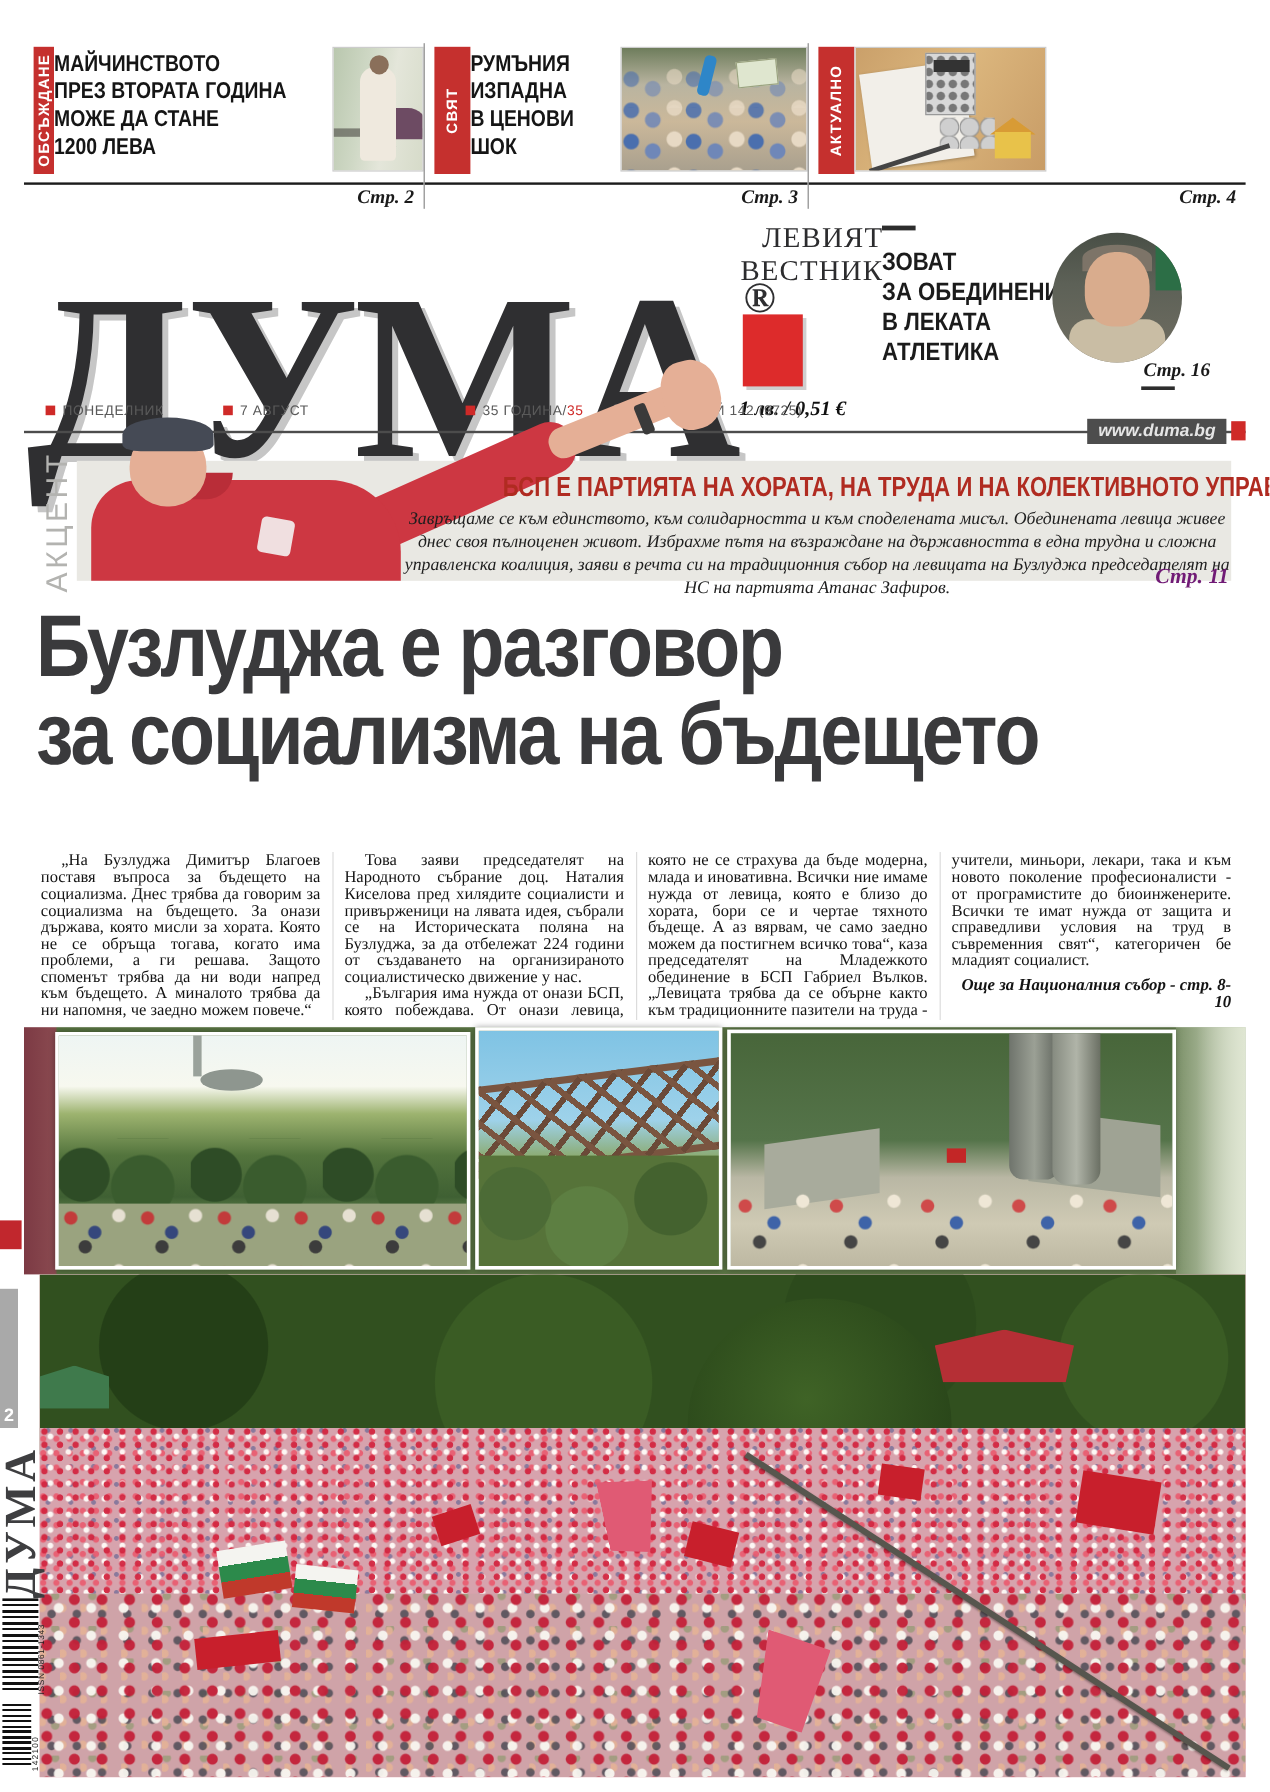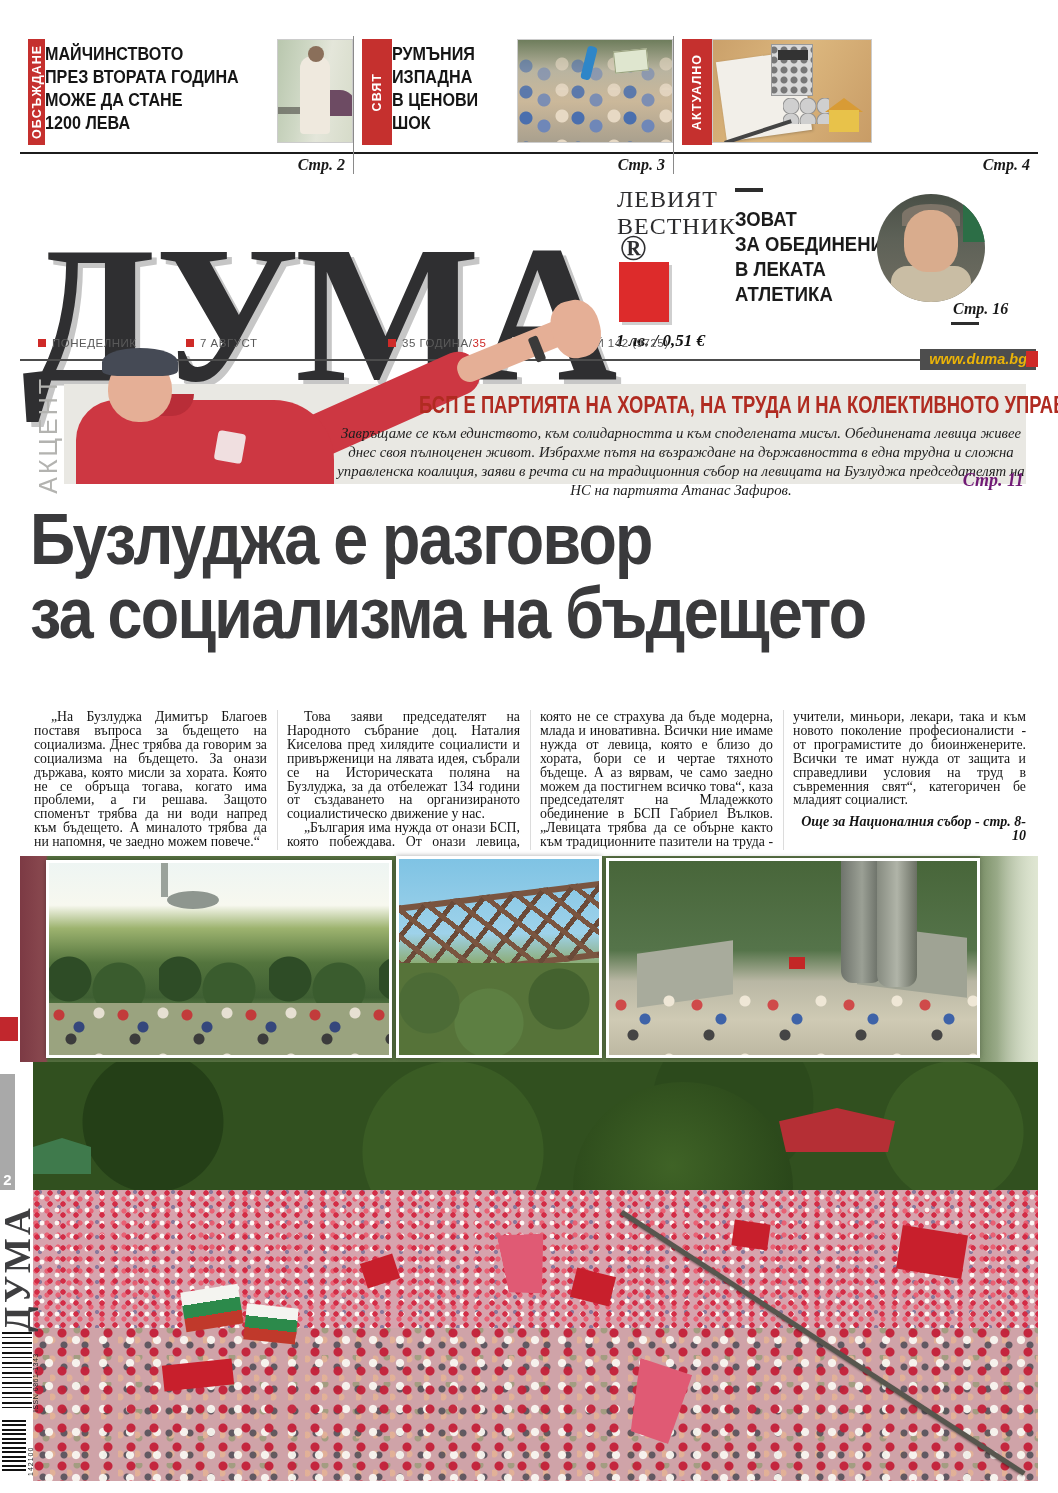--- a/index.html
+++ b/index.html
@@ -39,21 +39,21 @@
     background-image:radial-gradient(circle at 8px 8px,#cfcfcf 0 7px,#8f8f8f 8px,transparent 9px); background-size:17px 15px; }
   .img3 .house { position:absolute; right:12px; bottom:10px; width:30px; height:22px; background:#e8c24a; }
   .img3 .roof { position:absolute; right:8px; bottom:30px; width:0; height:0; border-left:19px solid transparent; border-right:19px solid transparent; border-bottom:14px solid #d89b35; }
   .img3 .pen { position:absolute; left:10px; bottom:8px; width:70px; height:4px; background:#444; transform:rotate(-18deg); }
   .teaser-rule { position:absolute; left:0; bottom:20px; width:100%; height:2px; background:#1c1c1c; }
   .pg { position:absolute; right:8px; bottom:0; font-family:"Liberation Serif",serif; font-style:italic; font-weight:bold; font-size:16px; color:#1a1a1a; }
 
   
   .logo { position:absolute; left:22px; top:168px; font-family:"Liberation Serif",serif; font-weight:bold; font-size:196px; line-height:160px; color:#2f2f31; letter-spacing:-4px; text-shadow:5px 5px 0 #c6c6c6; }
   .logo sup { font-size:36px; letter-spacing:0; vertical-align:120px; text-shadow:none; margin-left:6px; }
-  .tagline { position:absolute; left:617px; top:186px; font-family:"Liberation Serif",serif; font-size:24px; line-height:27px; color:#2c2c2e; letter-spacing:1px; }
+  .tagline { position:absolute; left:617px; top:186px; font-family:"Liberation Serif",serif; font-size:24px; line-height:27px; color:#2c2c2e; letter-spacing:1px;text-align:right; }
   .red-square { position:absolute; left:619px; top:262px; width:50px; height:60px; background:#dd2b2b; box-shadow:3px 3px 0 #cfcfcf; }
   .price { position:absolute; left:616px; top:331px; font-family:"Liberation Serif",serif; font-style:italic; font-weight:bold; font-size:17px; color:#111; }
 
   
   .sport { position:absolute; left:735px; top:188px; width:300px; height:140px; }
   .dash { width:28px; height:4px; background:#2d2d2d; }
   .sport-title { margin-top:14px; transform:scaleX(0.88); transform-origin:0 0; }
   .sport-title div { font-weight:bold; font-size:21px; line-height:25px; color:#1b1b1b; white-space:nowrap; }
   .portrait { position:absolute; left:142px; top:6px; width:108px; height:108px; border-radius:50%; overflow:hidden; background:linear-gradient(180deg,#494f46 0%,#5d6157 40%,#716e62 100%); }
   .portrait .ph-head { position:absolute; left:27px; top:16px; width:54px; height:62px; background:#d9ac8d; border-radius:46% 46% 42% 42%; }
@@ -62,21 +62,21 @@
   .portrait .ph-green { position:absolute; right:0; top:8px; width:22px; height:40px; background:#2c6e46; }
   .sport .pg16 { position:absolute; left:196px; top:112px; font-family:"Liberation Serif",serif; font-style:italic; font-weight:bold; font-size:16px; color:#1a1a1a;margin-left:22px; }
   .sport .dash2 { position:absolute; left:216px; top:134px; width:28px; height:3px; background:#2d2d2d; }
 
   
   .dateline { position:absolute; top:337px; left:0; width:1058px; height:16px; font-size:11.5px; color:#5a5a5a; letter-spacing:.5px; }
   .dl-item { position:absolute; top:0; white-space:nowrap; }
   .dl-item::before { content:""; display:inline-block; width:8px; height:8px; background:#cf2a28; margin-right:6px; }
   .dl-red { color:#cf2a28; }
   .main-rule { position:absolute; left:20px; top:359px; width:1018px; height:2px; background:#4c4c4c; }
-  .www { position:absolute; right:22px; top:349px; background:#4d4d4d; color:#eab308; font-weight:bold; font-style:italic; font-size:14.5px; padding:2px 9px 3px; }
+  .www { position:absolute; right:36px; top:349px; background:#4d4d4d; color:#e5e5e5; font-weight:bold; font-style:italic; font-size:14.5px; padding:2px 9px 3px; }
   .www-sq { position:absolute; right:20px; top:351px; width:12px; height:16px; background:#cf2a28; }
 
   
   .band { position:absolute; left:64px; top:384px; width:962px; height:100px; background:#e9e8e3; }
   .akcent { position:absolute; left:34px; top:386px; height:98px; display:flex; align-items:center; }
   .akcent span { writing-mode:vertical-rl; transform:rotate(180deg); font-size:25px; letter-spacing:3px; color:#b3b3b0; }
   .speaker { position:absolute; left:66px; top:296px; width:560px; height:188px; pointer-events:none; }
   .sp-torso { position:absolute; left:10px; top:104px; width:258px; height:84px; background:#cd3742; border-radius:40px 60px 0 0; }
   .sp-collar { position:absolute; left:58px; top:98px; width:70px; height:22px; background:#b92d38; border-radius:0 0 30px 30px; }
   .sp-head { position:absolute; left:42px; top:62px; width:64px; height:64px; background:#e5af96; border-radius:48%; }
@@ -288,21 +288,21 @@
   <div class="band-head"><span>БСП Е ПАРТИЯТА НА ХОРАТА, НА ТРУДА И НА КОЛЕКТИВНОТО УПРАВЛЕНИЕ</span></div>
   <div class="lede">Завръщаме се към единството, към солидарността и към споделената мисъл. Обединената левица живее днес своя пълноценен живот. Избрахме пътя на възраждане на държавността в една трудна и сложна управленска коалиция, заяви в речта си на традиционния събор на левицата на Бузлуджа председателят на НС на партията Атанас Зафиров.</div>
   <div class="p11">Стр. 11</div>
 
   <div class="headline">
     <div>Бузлуджа е разговор</div>
     <div>за социализма на бъдещето</div>
   </div>
   <div class="columns">
     <p>„На Бузлуджа Димитър Благоев поставя въпроса за бъдещето на социализма. Днес трябва да говорим за социализма на бъдещето. За онази държава, която мисли за хората. Която не се обръща тогава, когато има проблеми, а ги решава. Защото споменът трябва да ни води напред към бъдещето. А миналото трябва да ни напомня, че заедно можем повече.“</p>
-    <p>Това заяви председателят на Народното събрание доц. Наталия Киселова пред хилядите социалисти и привърженици на лявата идея, събрали се на Историческата поляна на Бузлуджа, за да отбележат 134 години от създаването на организираното социалистическо движение у нас.</p>
+    <p>Това заяви председателят на Народното събрание доц. Наталия Киселова пред хилядите социалисти и привърженици на лявата идея, събрали се на Историческата поляна на Бузлуджа, за да отбележат 224 години от създаването на организираното социалистическо движение у нас.</p>
     <p>„България има нужда от онази БСП, която побеждава. От онази левица, която не се страхува да бъде модерна, млада и иновативна. Всички ние имаме нужда от левица, която е близо до хората, бори се и чертае тяхното бъдеще. А аз вярвам, че само заедно можем да постигнем всичко това“, каза председателят на Младежкото обединение в БСП Габриел Вълков. „Левицата трябва да се обърне както към традиционните пазители на труда - учители, миньори, лекари, така и към новото поколение професионалисти - от програмистите до биоинженерите. Всички те имат нужда от защита и справедливи условия на труд в съвременния свят“, категоричен бе младият социалист.</p>
     <p class="more">Още за Националния събор - стр. 8-10</p>
   </div>
 
   <div class="photo-band">
     <div class="inset insetA">
       <div class="tower"></div>
         <div class="saucer"></div>
         <div class="treeline"></div>
         <div class="crowdA"></div>

